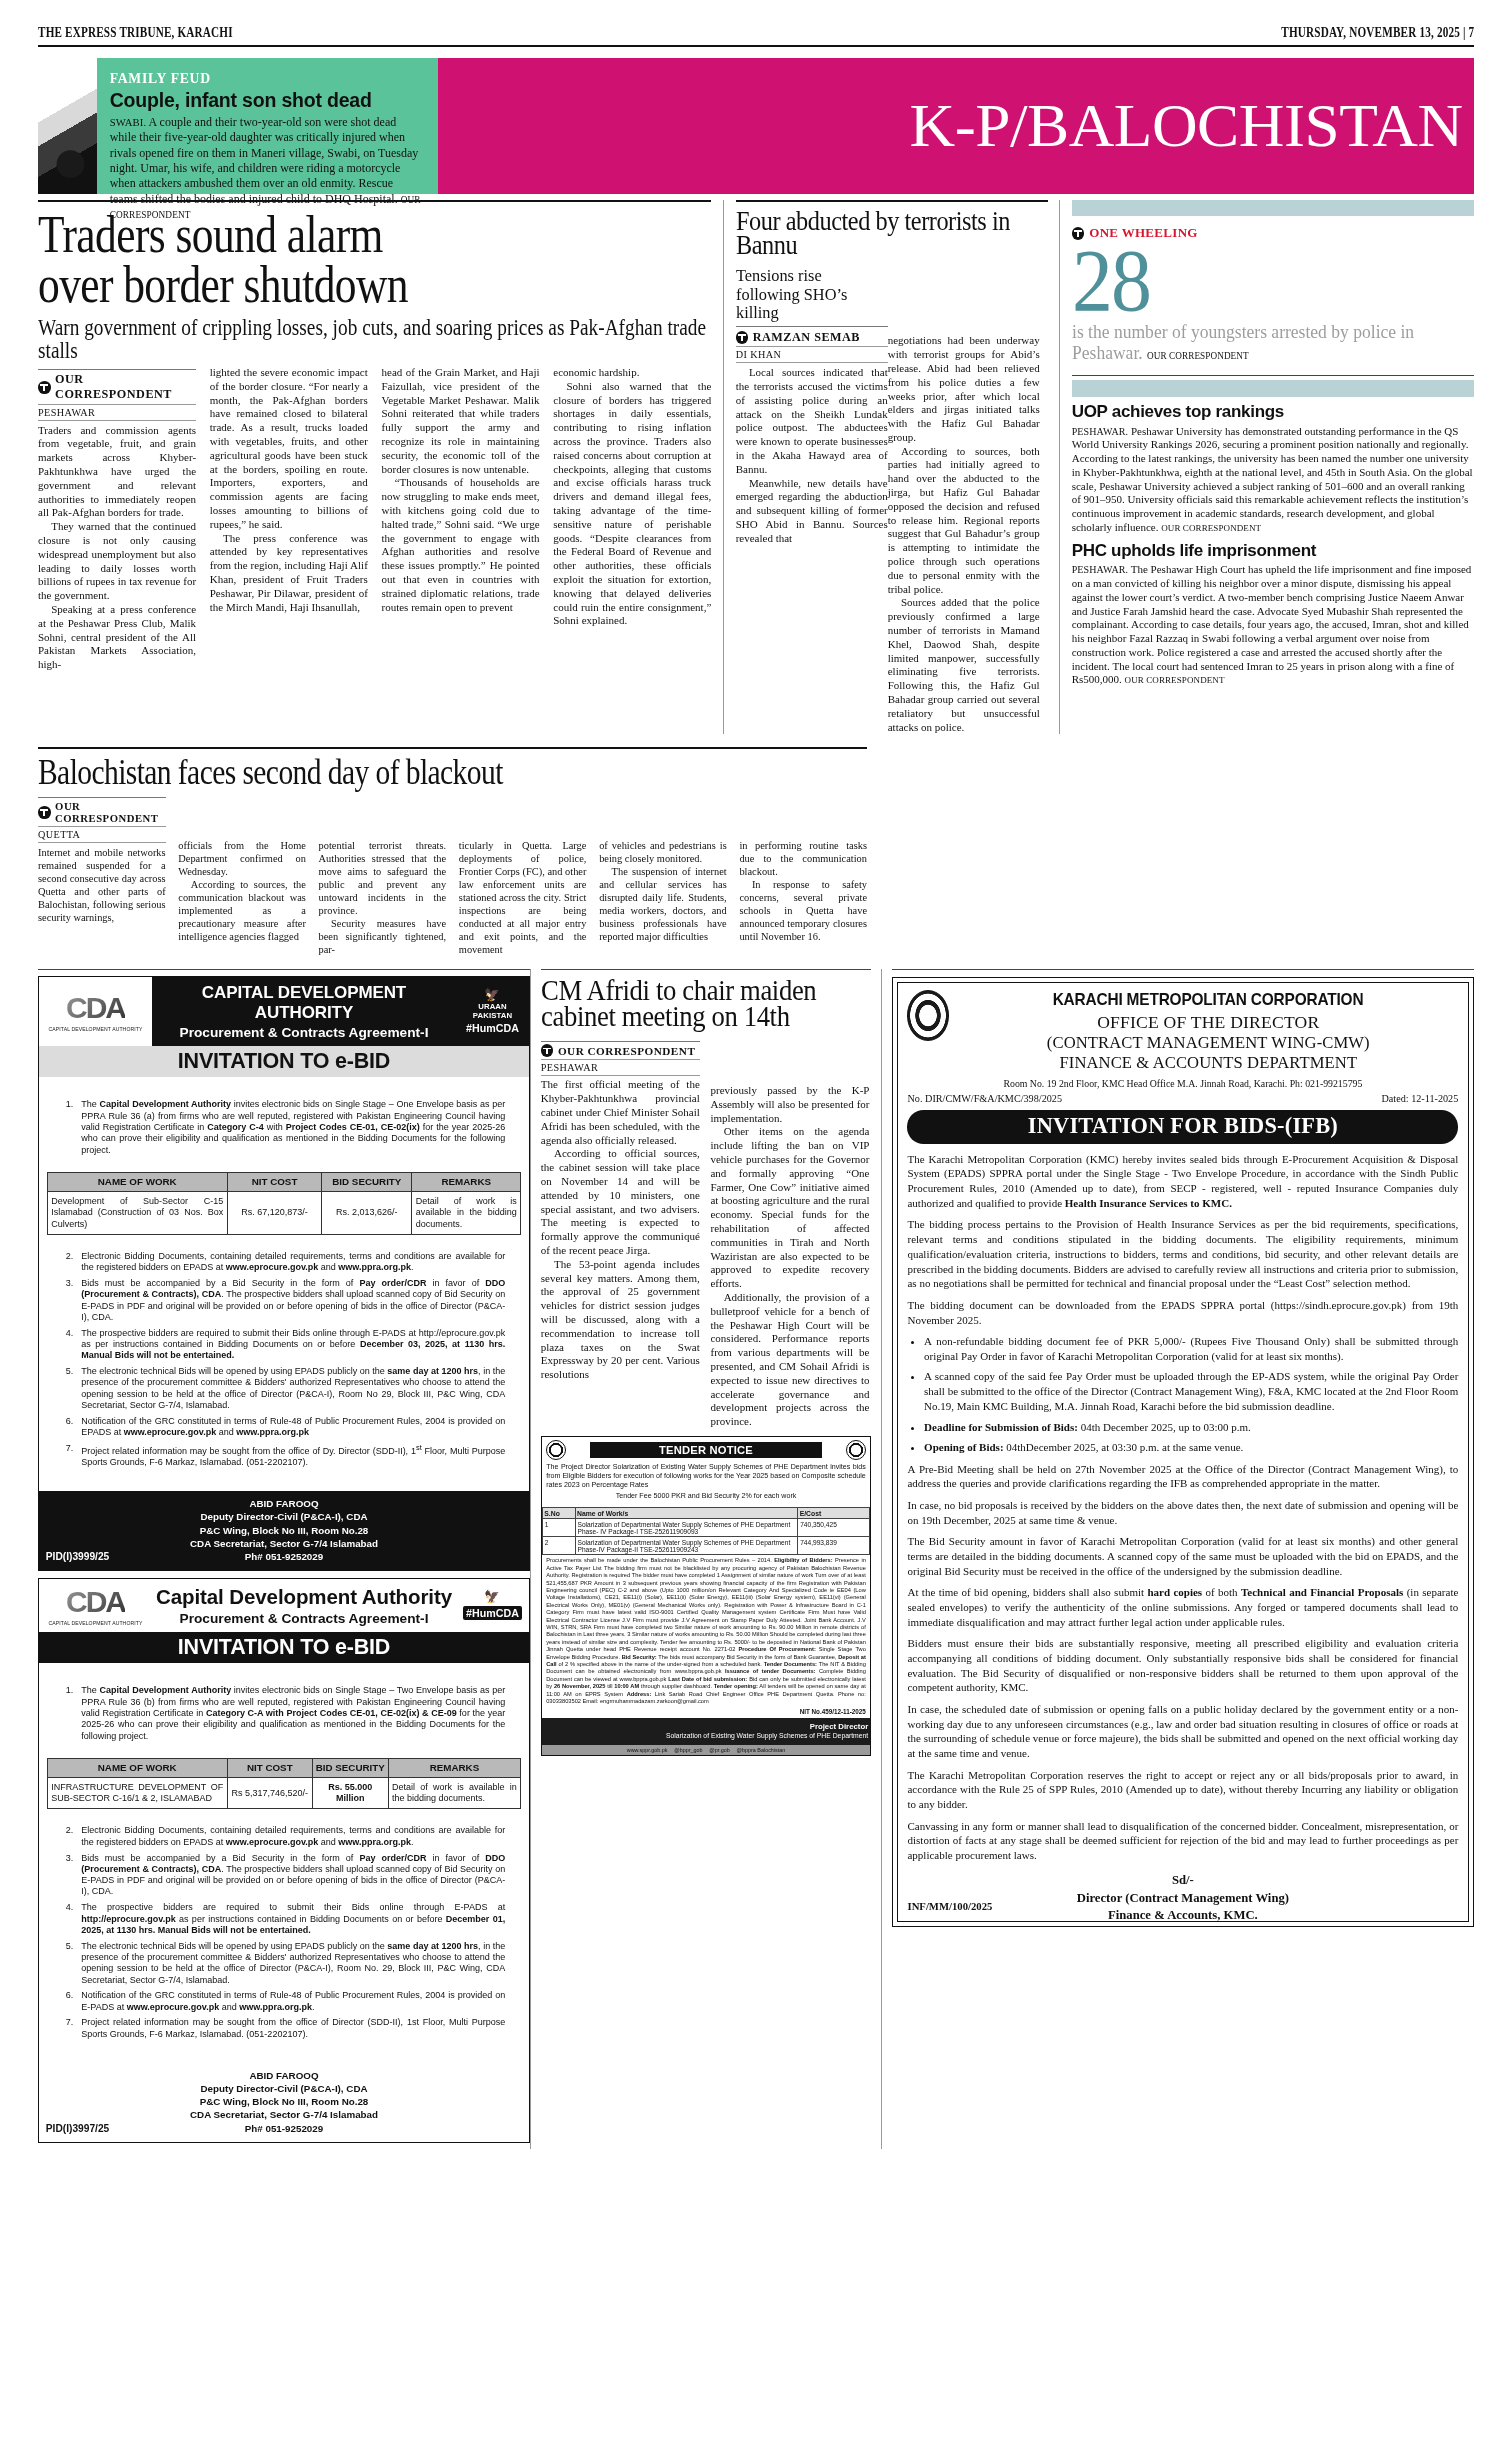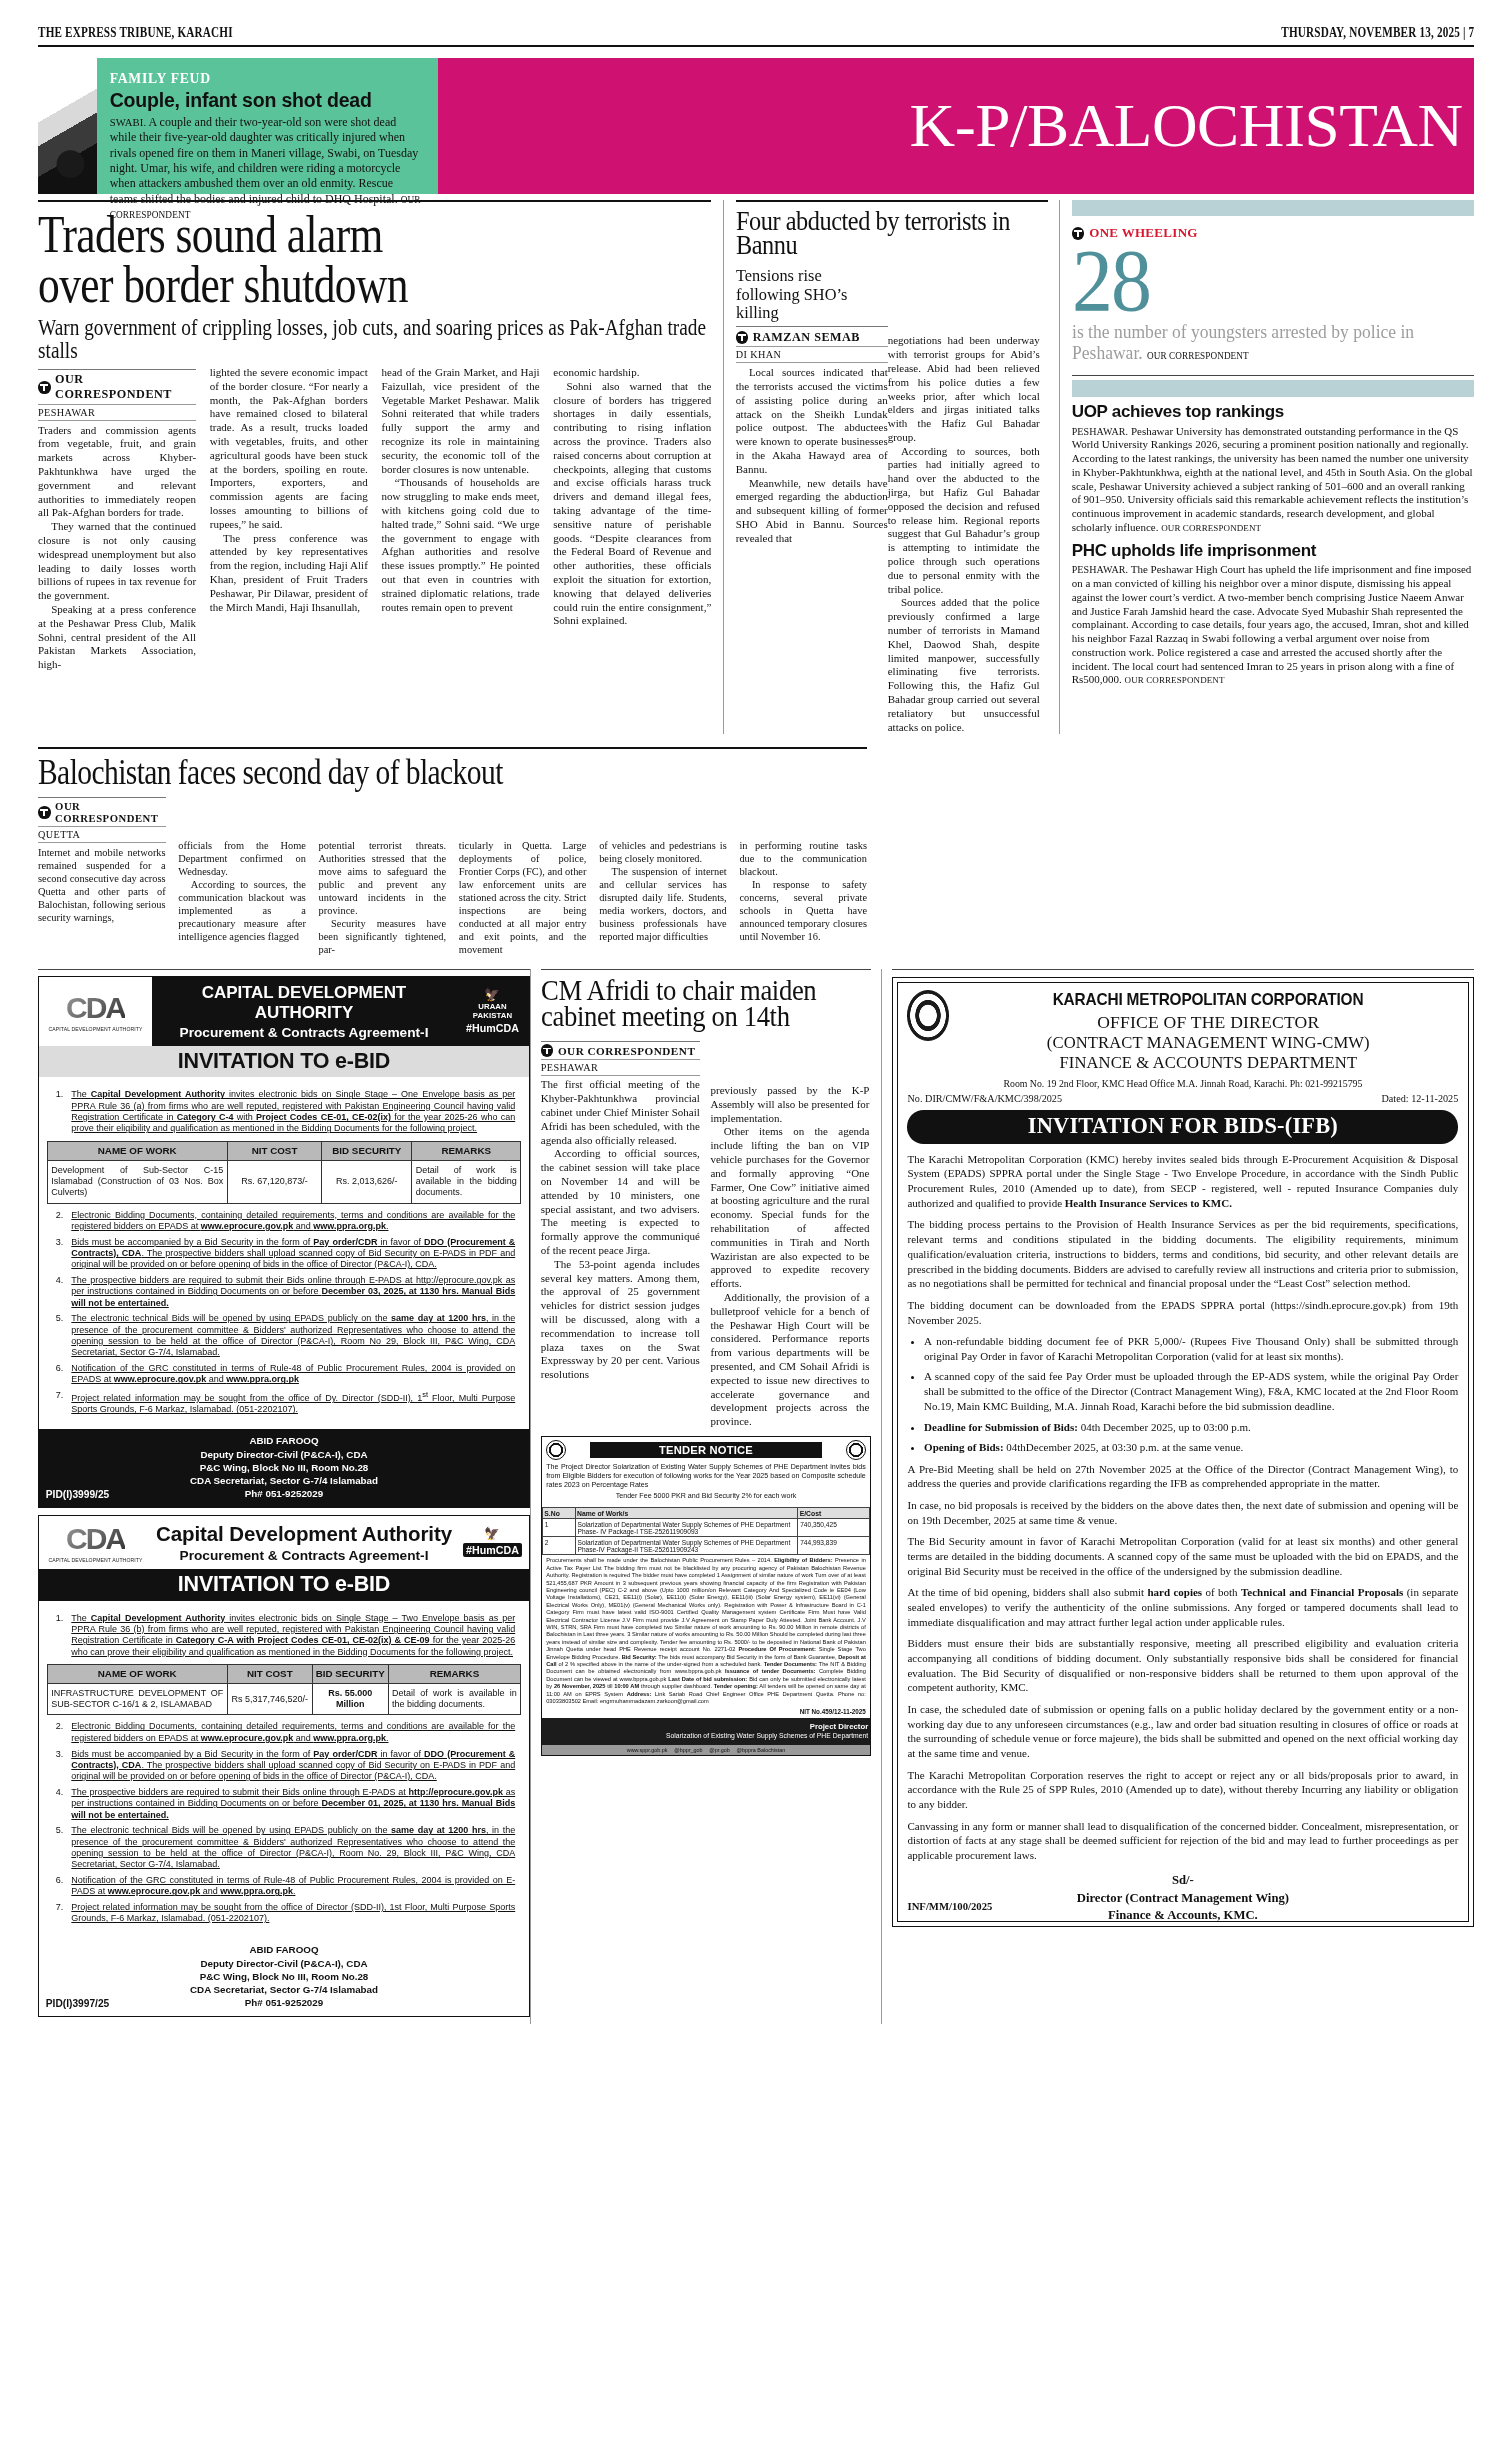--- a/index.html
+++ b/index.html
@@ -132,21 +132,21 @@
   .cda-badge{ width:73px; background:#111; color:#fff; display:flex; flex-direction:column;
       align-items:center; justify-content:center; font-family:"Liberation Sans", sans-serif;}
   .cda-badge .bird{font-size:12.7px; line-height:1;}
   .cda-badge .b1{font-size:7.8px; font-weight:bold; letter-spacing:0.1px;}
   .cda-badge .b3{font-size:10.7px; font-weight:bold; margin-top:2px;}
   .cda-inv { background:#dcdcdc; text-align:center; font-family:"Liberation Sans", sans-serif;
       font-weight:bold; font-size:21.5px; padding:3.4px 0; letter-spacing:-0.2px; }
   .cda-inv.dark{ background:#111; color:#fff;}
   .cda-body { padding:5.9px 7.8px 6.8px; font-family:"Liberation Sans", sans-serif; font-size:9px;
       line-height:1.26; text-align:justify;}
-  .cda-body ol { margin:6px; padding:0; list-style:none; counter-reset:item;text-decoration:underline;}
+  .cda-body ol { margin:16px; padding:0; list-style:none; counter-reset:item;}
   .cda-body li { counter-increment:item; position:relative; padding-left:18.5px; margin-bottom:4.4px;}
   .cda-body li::before{ content:counter(item) "."; position:absolute; left:2.9px; top:0;
       font-weight:normal;}
   .cda-table { width:100%; border-collapse:collapse; margin:4.9px 0 5.9px; font-family:"Liberation Sans", sans-serif;}
   .cda-table th { background:#b9b9b9; border:0.5px solid #333; font-size:9.8px; padding:2.9px 2px;
       text-align:center; font-weight:bold;}
   .cda-table td { border:0.5px solid #333; font-size:9px; padding:3.9px 3.4px; vertical-align:middle;}
   .cda-sign { background:#111; color:#fff; font-family:"Liberation Sans", sans-serif;
       padding:5.9px 6.8px 6.8px; position:relative; text-align:center; font-size:9.8px; line-height:1.35;
       font-weight:bold;}

